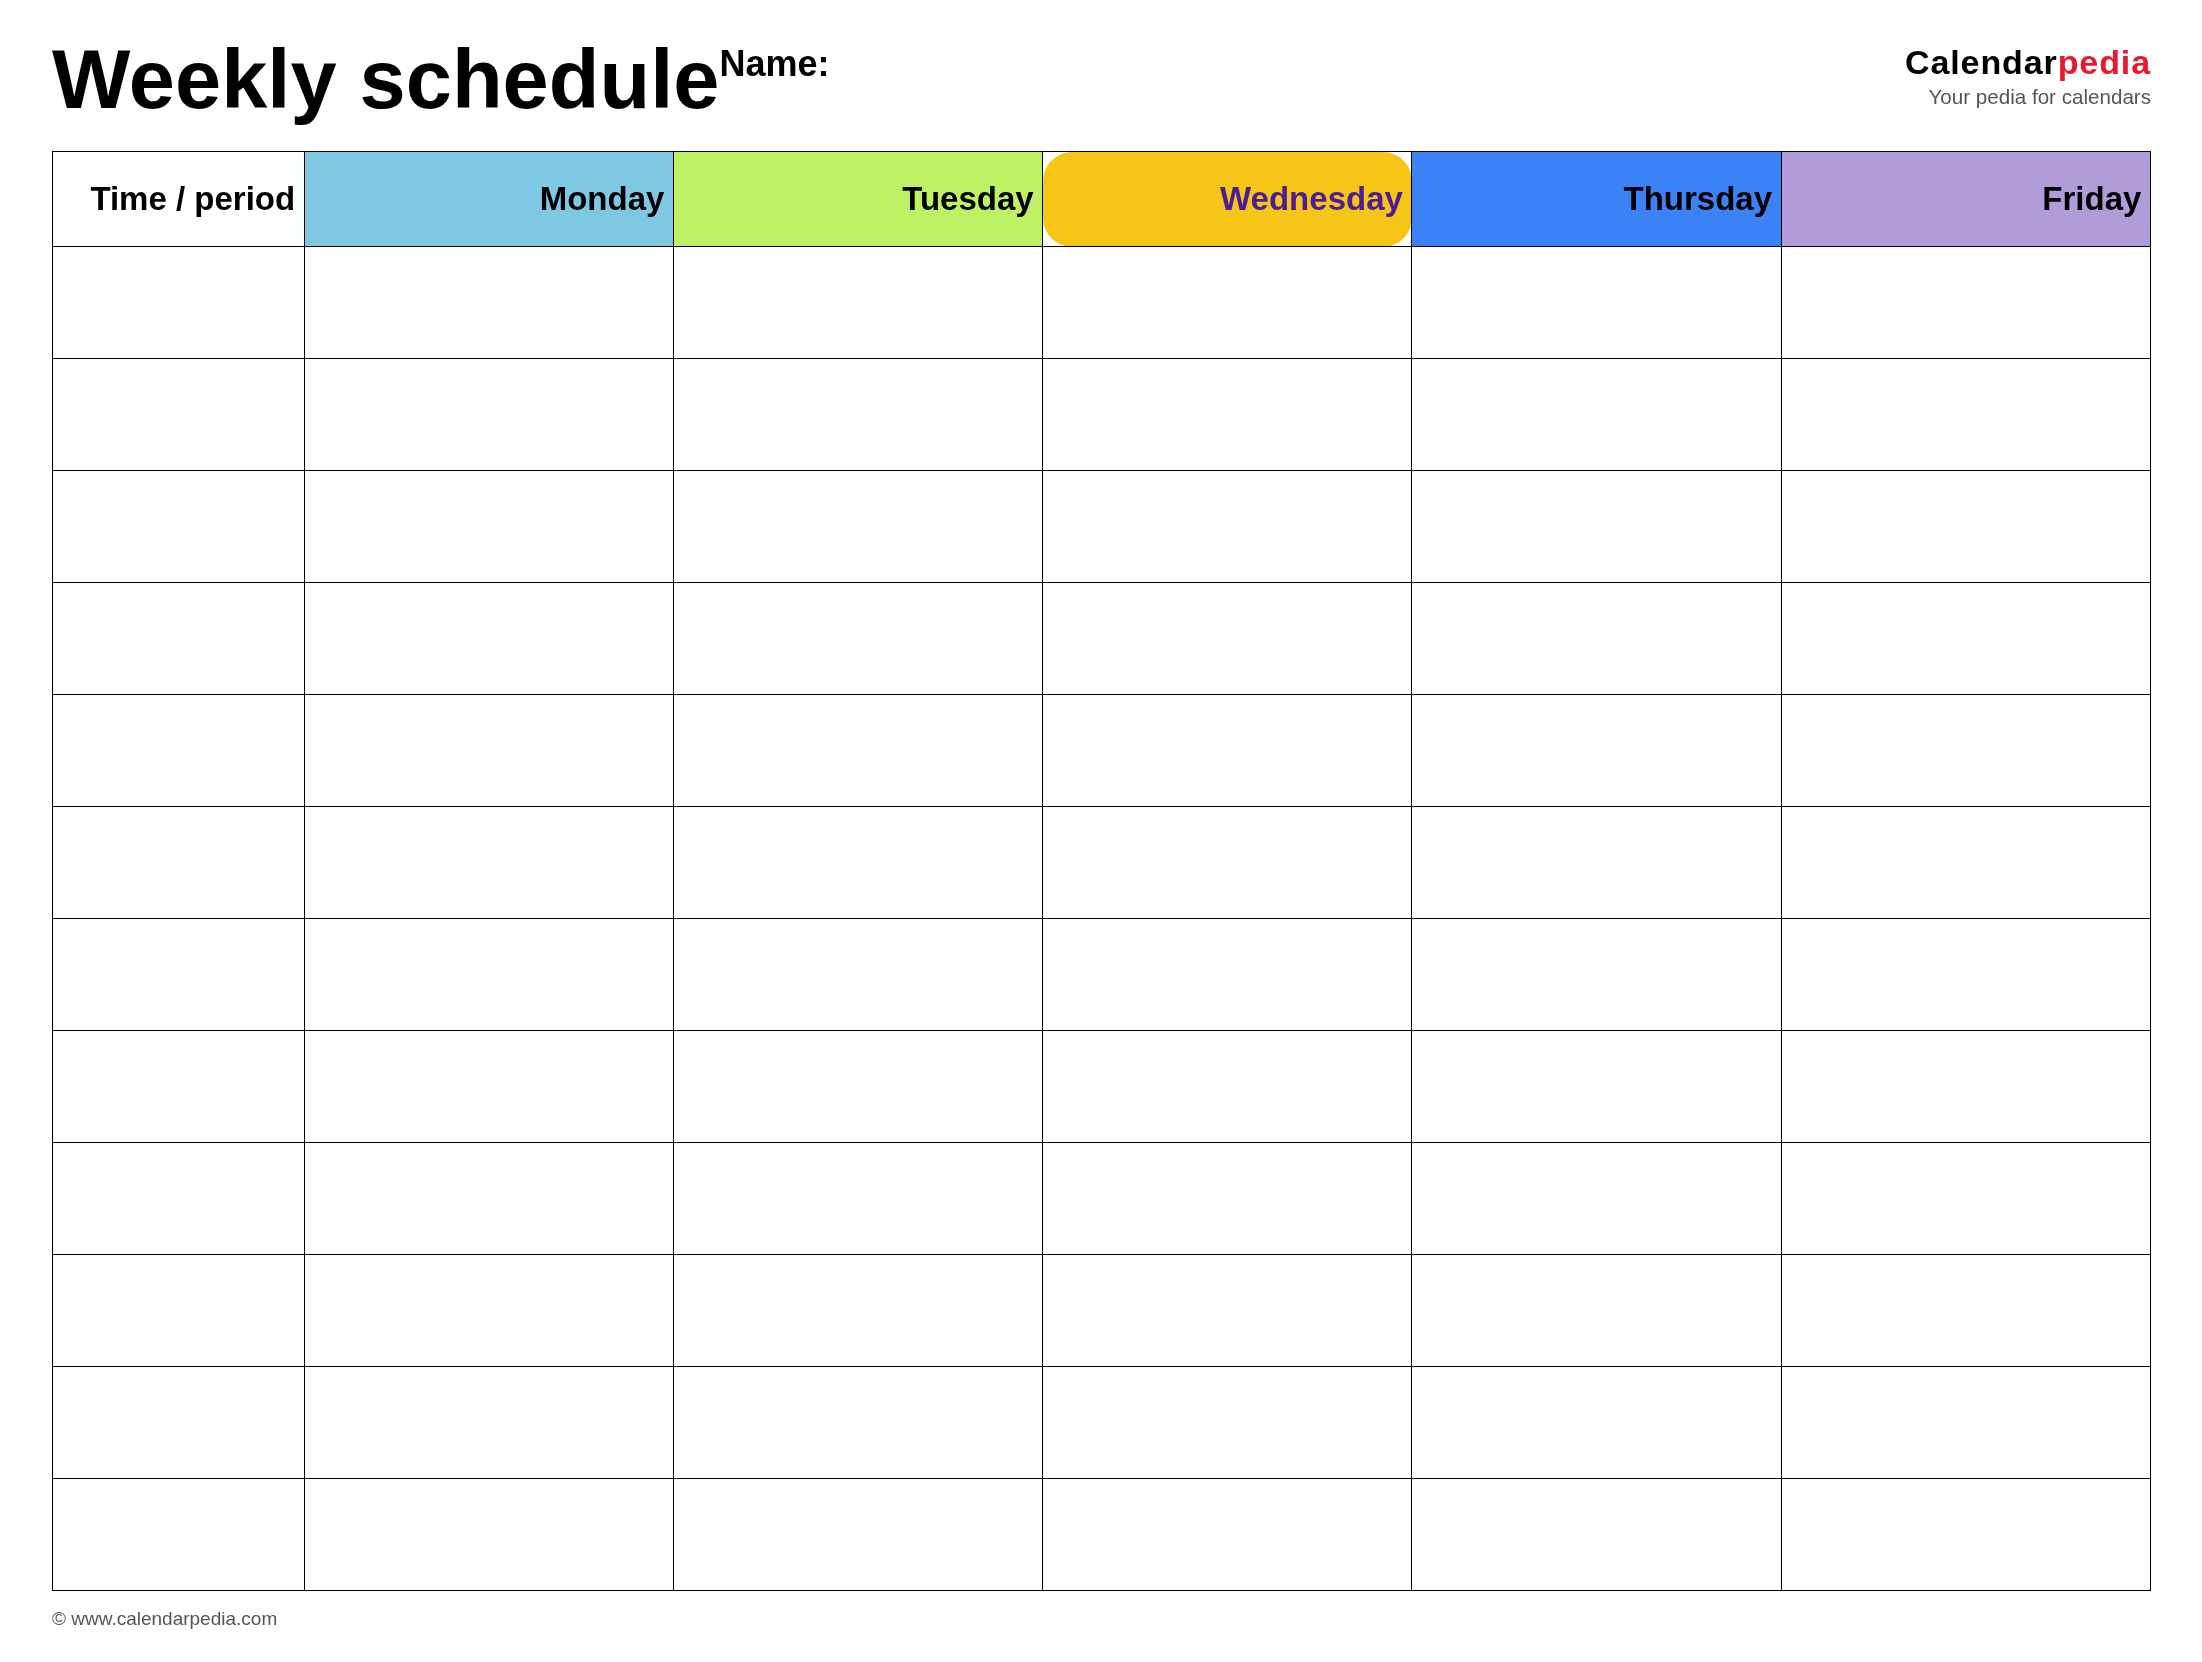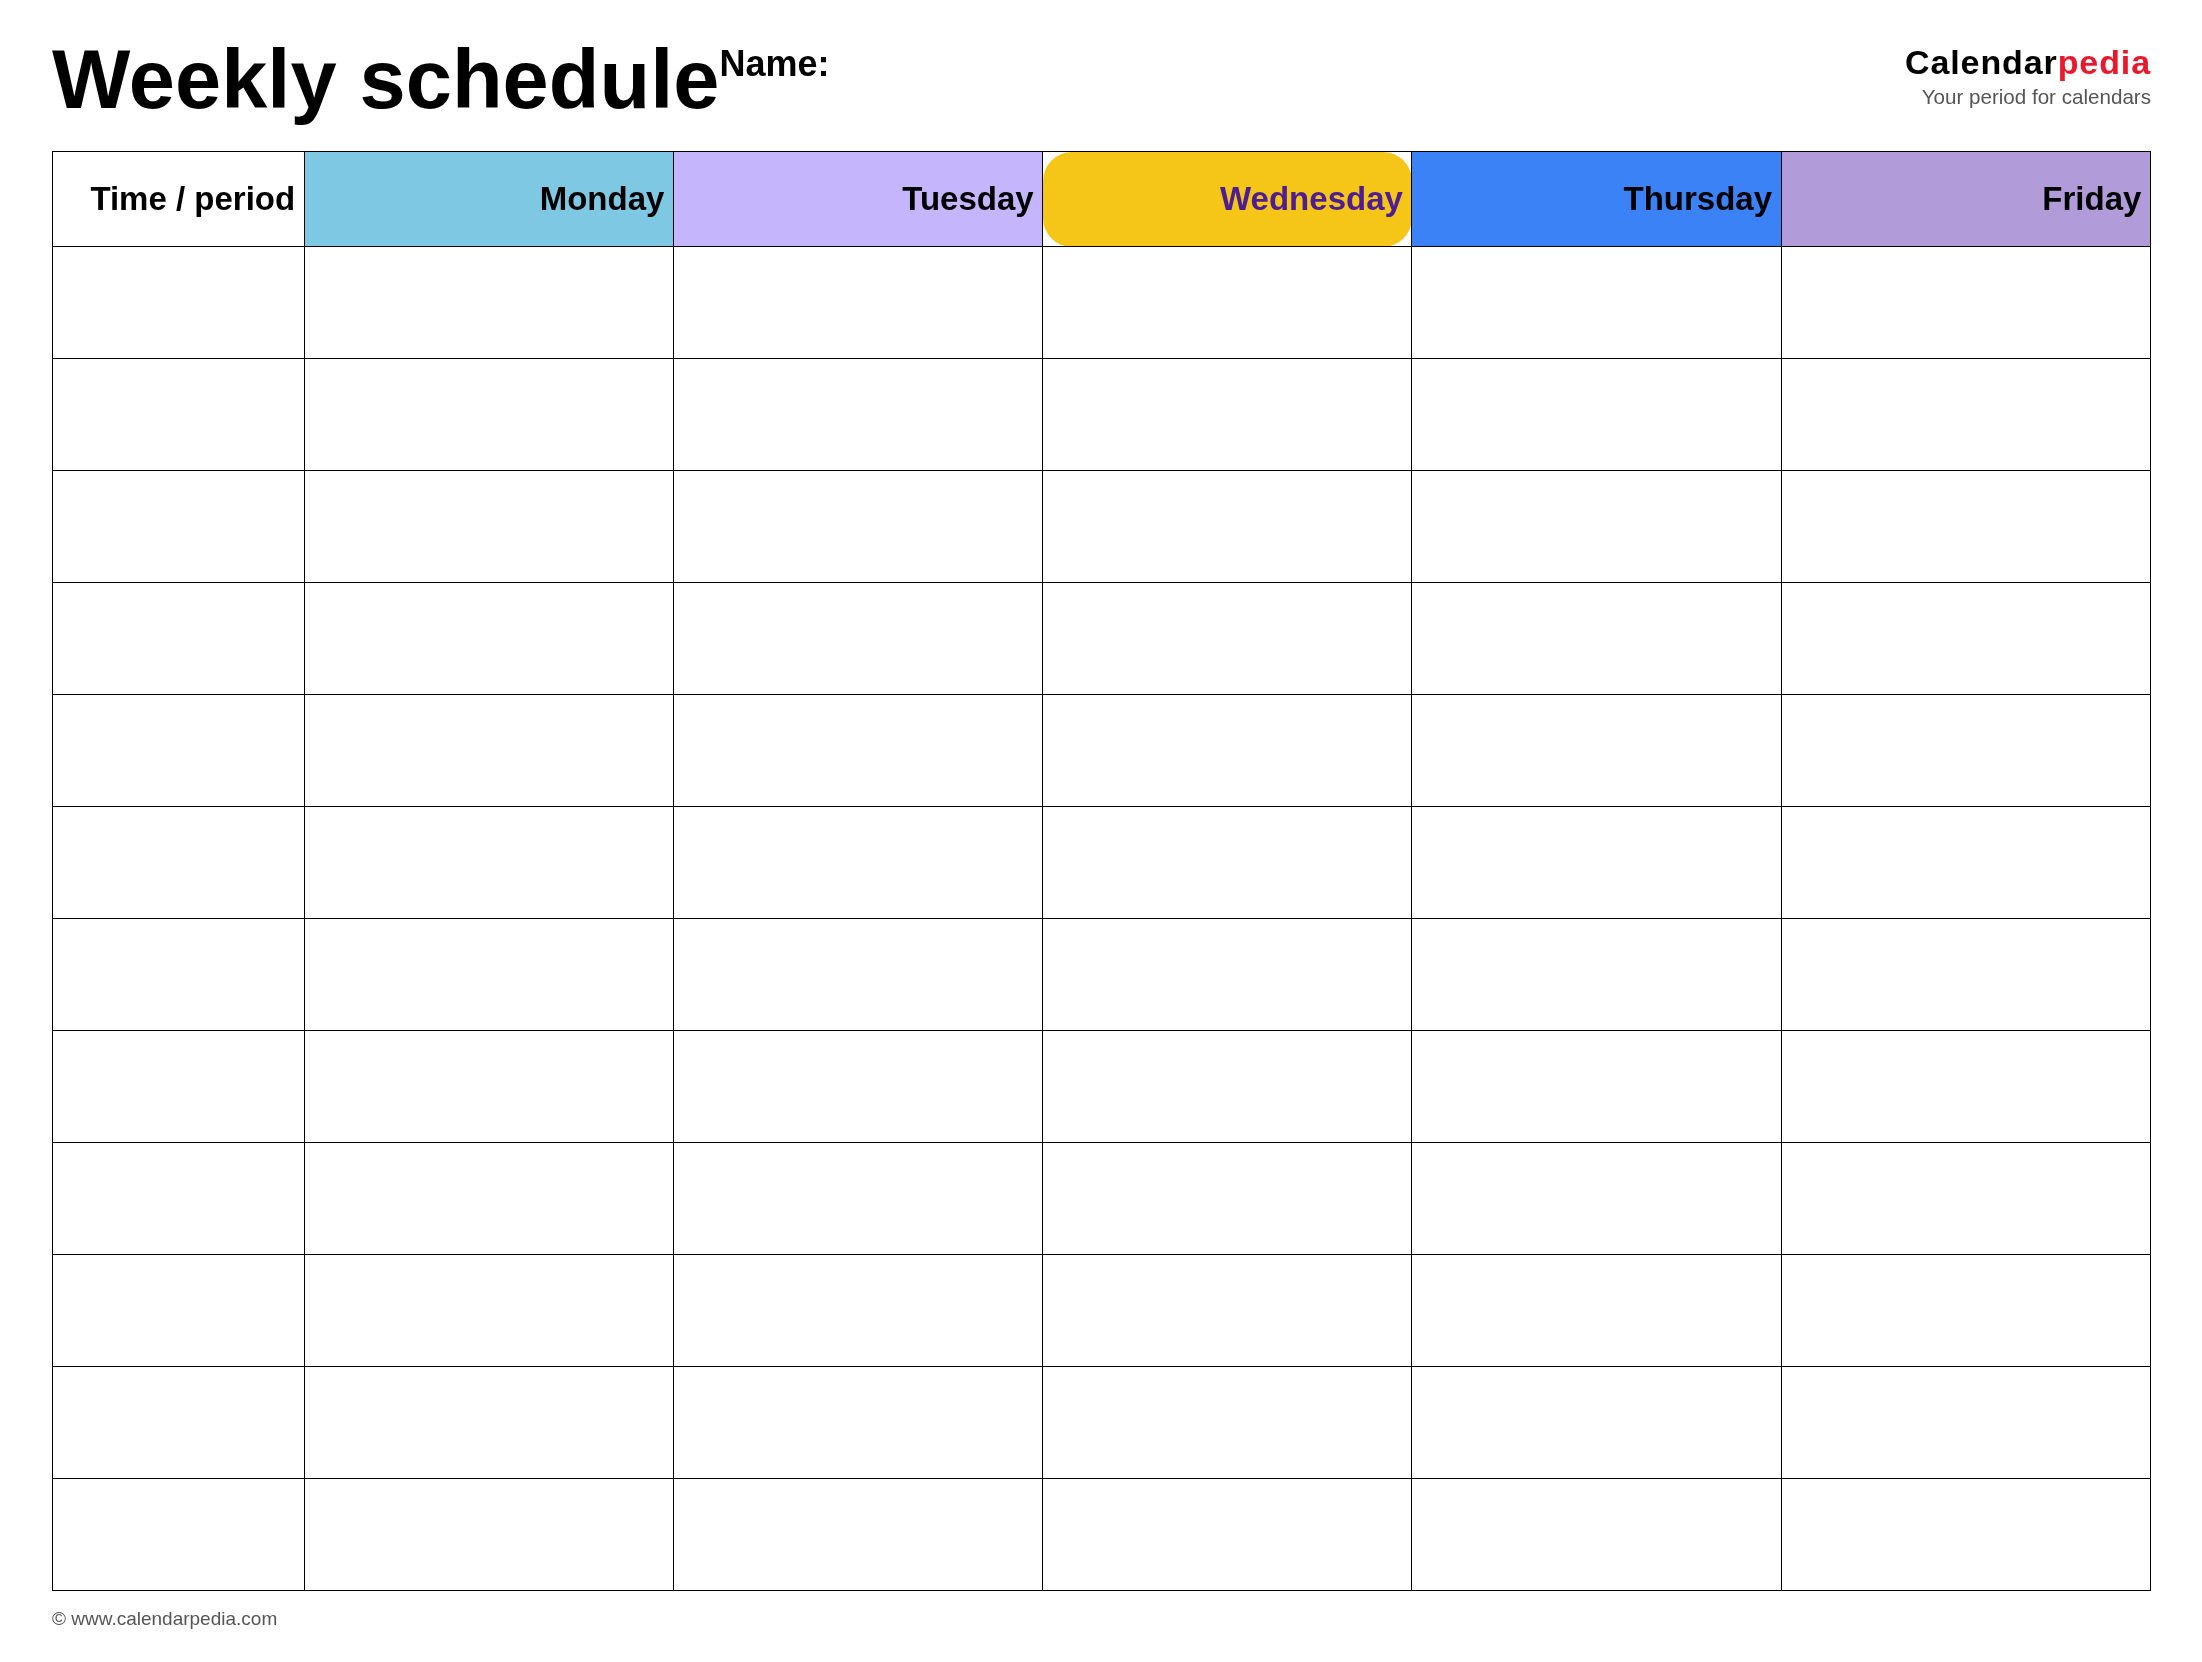--- a/index.html
+++ b/index.html
@@ -99,21 +99,21 @@
       width: 12%;
     }
 
     .th-monday {
       background-color: #7ec8e3;
       color: #000000;
       width: 17.6%;
     }
 
     .th-tuesday {
-      background-color: #c4b5fd;
+      background-color: #bef264;
       color: #000000;
       width: 17.6%;
     }
 
     .th-wednesday {
       background-color: #f5c518;
       color: #4c1d95;
       width: 17.6%;
       border-radius: 29px;
     }
@@ -150,21 +150,21 @@
 
   <div class="header-area">
     <div class="title-section">
       <h1 class="main-title">Weekly schedule</h1>
       <div class="name-label">Name:</div>
     </div>
     <div class="logo-section">
       <div class="logo-text">
         <span>Calendar</span><span class="logo-red">pedia</span>
       </div>
-      <div class="logo-tagline">Your period for calendars</div>
+      <div class="logo-tagline">Your pedia for calendars</div>
     </div>
   </div>
 
   <table class="schedule-table">
     <thead>
       <tr>
         <th class="th-time">
           <span>Time / period</span>
         </th>
         <th class="th-monday">

